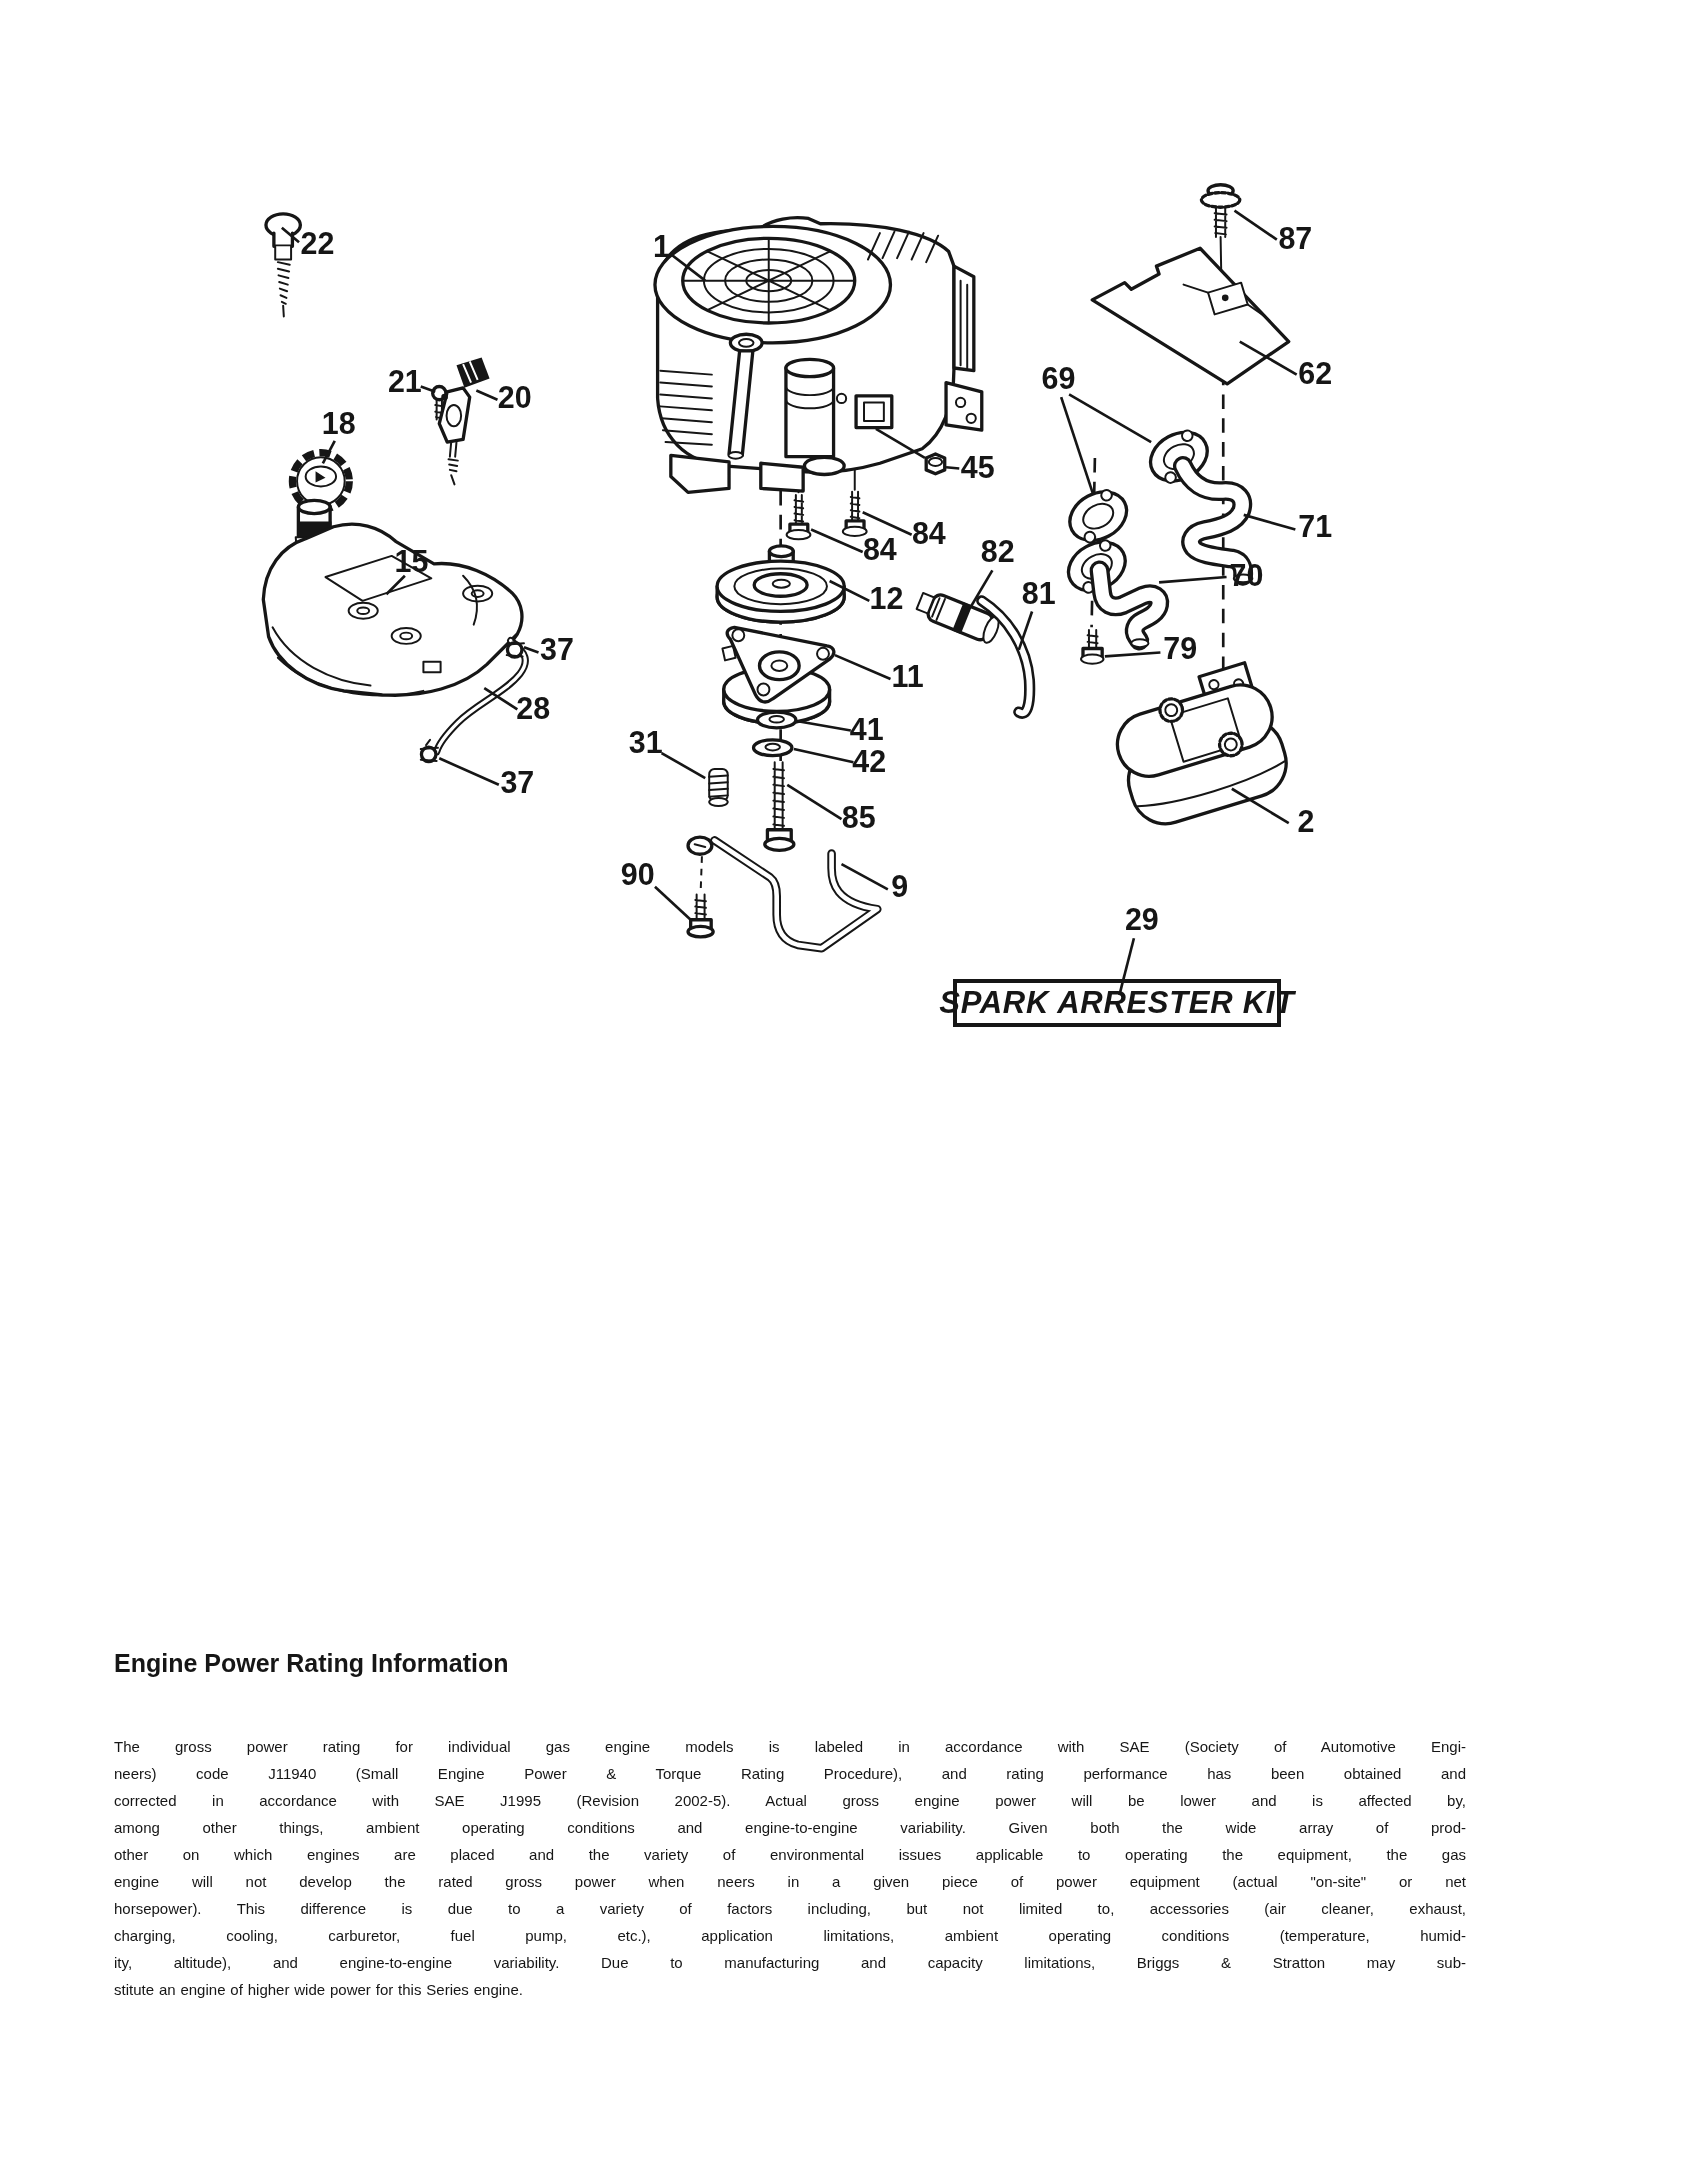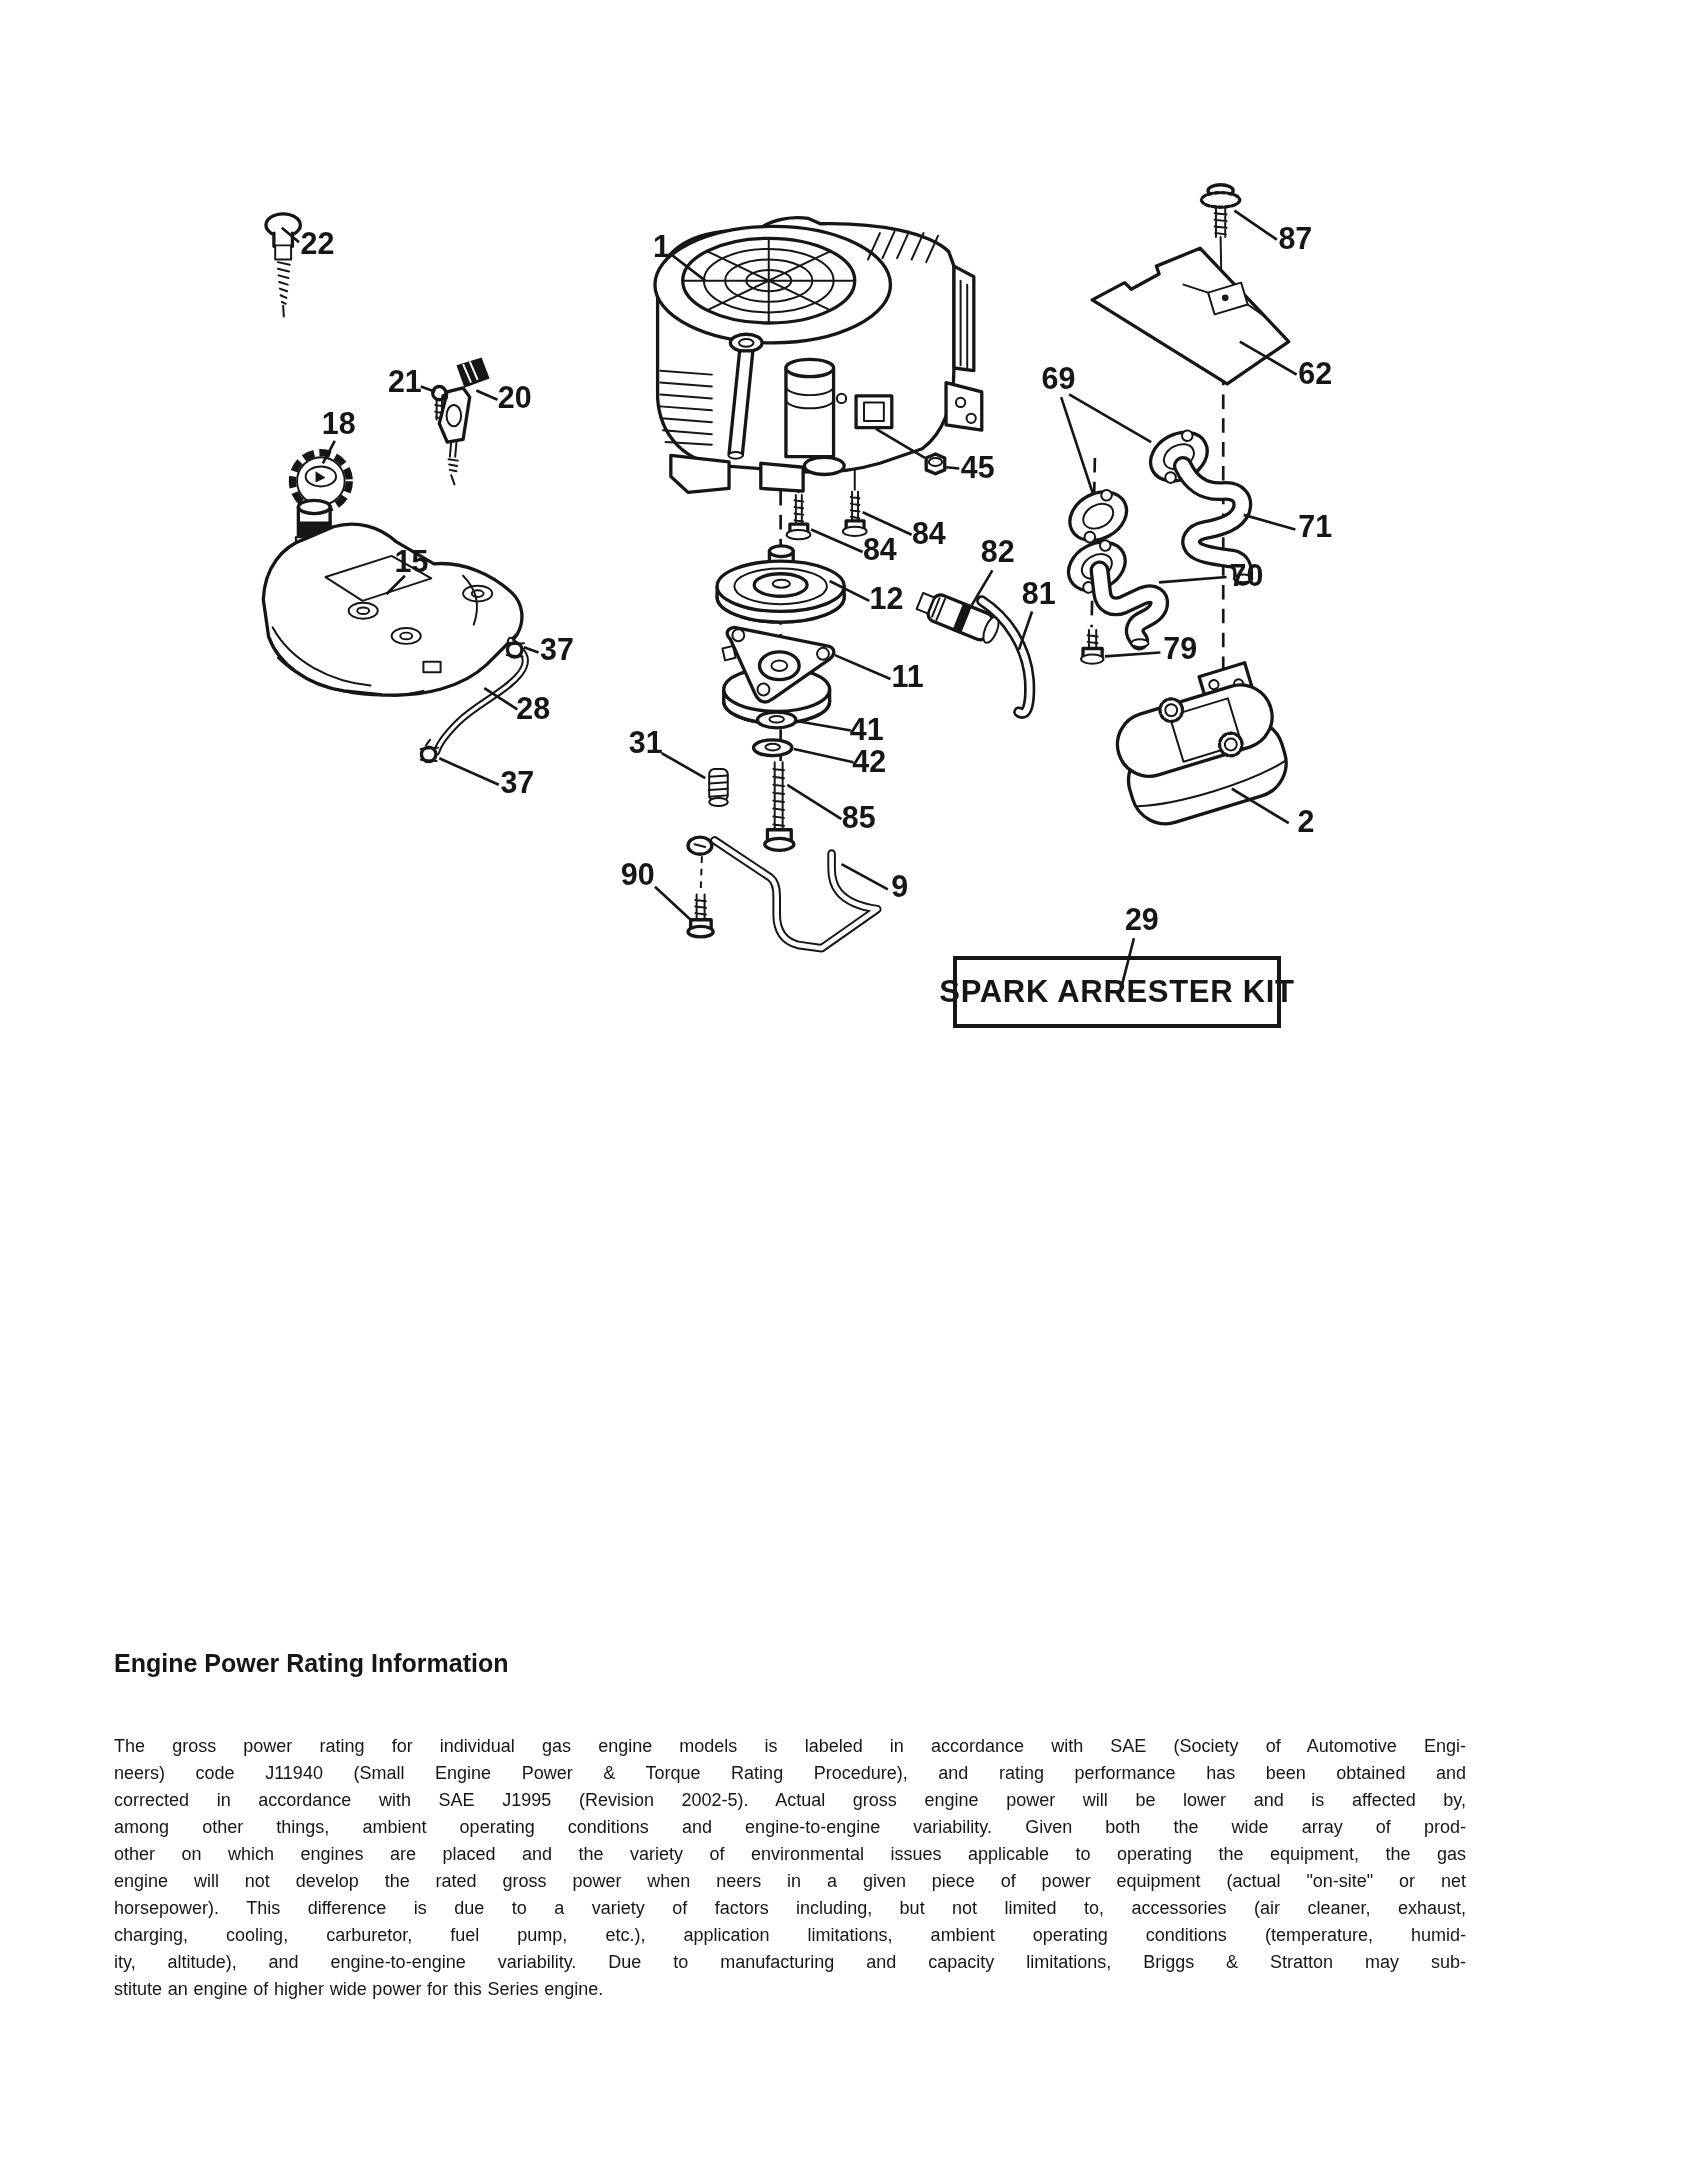--- a/index.html
+++ b/index.html
@@ -10,27 +10,27 @@
   .fw{fill:#ffffff;stroke:#161616;stroke-width:5;stroke-linecap:round;stroke-linejoin:round;}
   .ln{fill:none;stroke:#161616;stroke-width:5;stroke-linecap:round;stroke-linejoin:round;}
   .thin{stroke-width:3;}
   .dash{fill:none;stroke:#161616;stroke-width:4;stroke-dasharray:22 14;}
   .dash2{fill:none;stroke:#161616;stroke-width:3;stroke-dasharray:10 9;}
   .tubeO{fill:none;stroke:#161616;stroke-linecap:round;stroke-linejoin:round;}
   .tubeI{fill:none;stroke:#ffffff;stroke-linecap:round;stroke-linejoin:round;}
   .leader{stroke:#161616;stroke-width:4;}
   .callout{font-family:"Liberation Sans",sans-serif;font-size:46px;font-weight:700;fill:#161616;
            text-anchor:middle;}
-  #spark-box{position:absolute;left:953px;top:956px;width:328px;height:72px;
+  #spark-box{position:absolute;left:953px;top:979px;width:328px;height:48px;
              border:4px solid #161616;box-sizing:border-box;display:flex;align-items:center;
              justify-content:center;font-size:31px;font-weight:700;letter-spacing:0.7px;
-             white-space:nowrap;}
+             white-space:nowrap;font-style:italic;}
   #rating{position:absolute;left:114px;top:1649px;width:1352px;}
   #rating-heading{font-size:25px;font-weight:700;margin:0 0 55px 0;}
-  .pline{font-size:18px;line-height:27px;text-align:justify;text-align-last:justify;
+  .pline{font-size:15px;line-height:27px;text-align:justify;text-align-last:justify;
          word-spacing:0.7px;}
   .pline.last{text-align-last:left;}
 </style>
 </head>
 <body>
 
 <div id="page">
 
   <svg id="diagram" width="1687" height="1125" viewBox="0 0 2550 1700">
     <defs>

